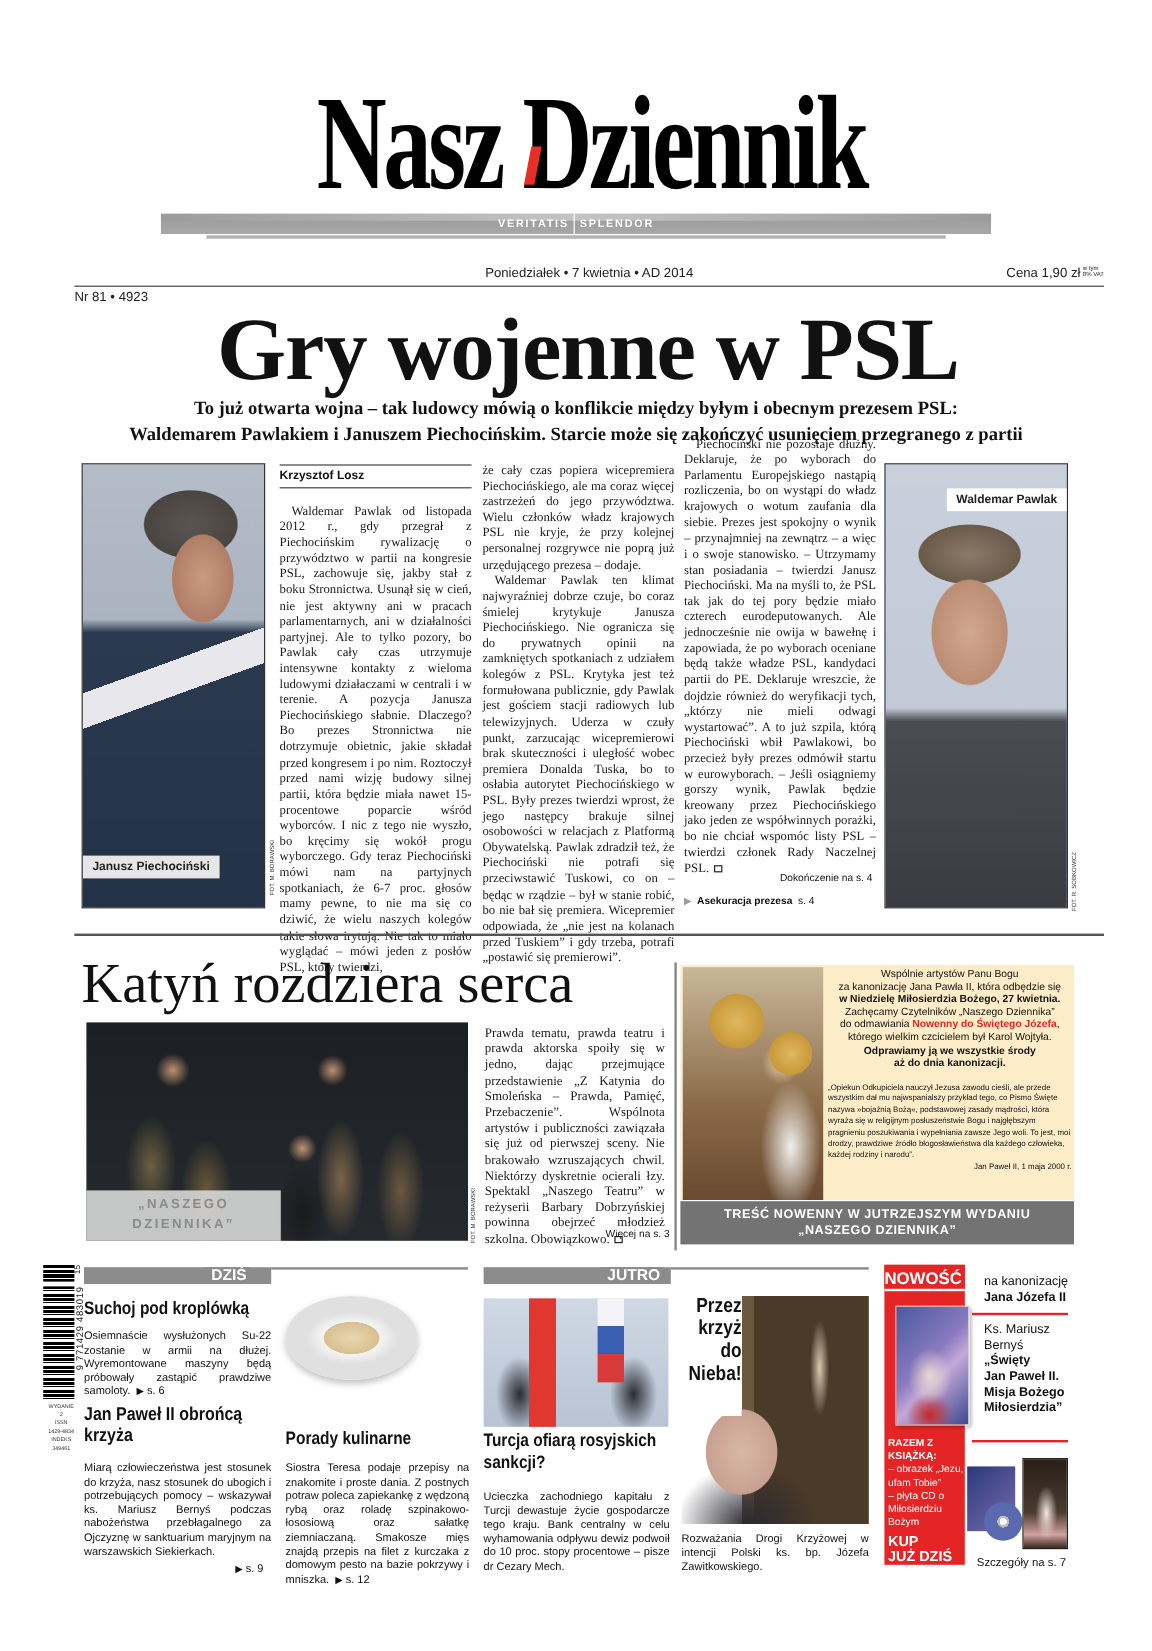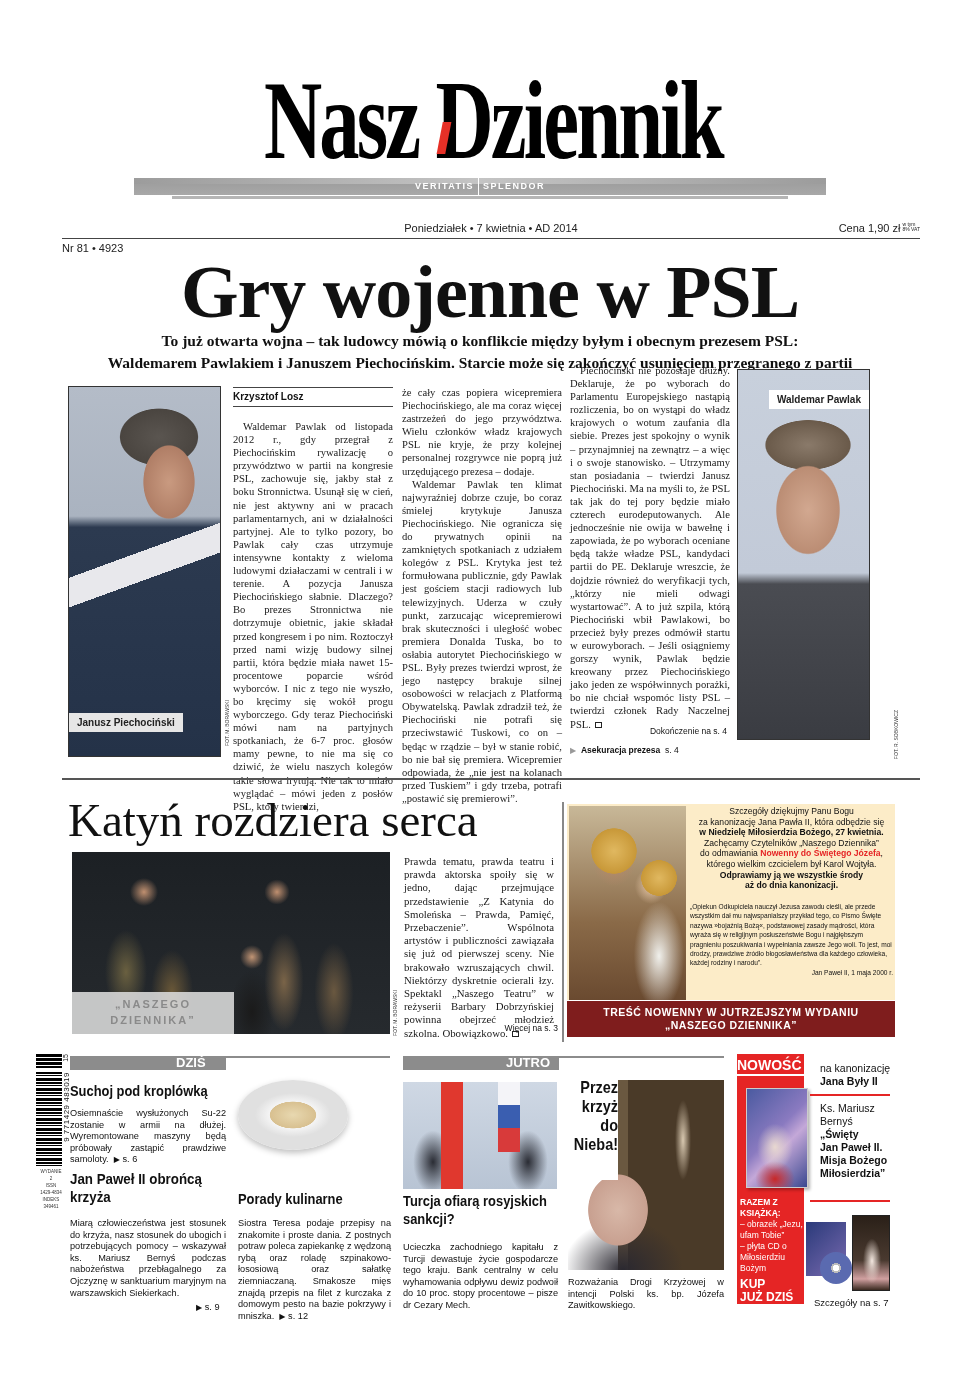--- a/index.html
+++ b/index.html
@@ -27,21 +27,21 @@
   .headline { left: 0; width: 960px; top: 252px; text-align: center; font-family: "Liberation Serif", serif; font-weight: bold; font-size: 74px; line-height: 80px; letter-spacing: -1px; padding-left: 20px; }
   .deck { left: 0; width: 960px; top: 330px; text-align: center; font-family: "Liberation Serif", serif; font-weight: bold; font-size: 15.5px; line-height: 22px; }
 
   
   .photo { overflow: hidden; border: 1px solid #333; }
   .photo-piecho { left: 68px; top: 386px; width: 153px; height: 371px; background:
       radial-gradient(ellipse 42px 60px at 100px 95px, #c99a80 0%, #b07e66 60%, transparent 62%),
       radial-gradient(ellipse 55px 40px at 90px 50px, #5a5550 0%, #4a4540 70%, transparent 72%),
       linear-gradient(160deg, transparent 0 45%, #e8e8ec 45% 52%, transparent 52%),
       linear-gradient(to bottom, #b4bcc8 0%, #aab3c0 35%, #2c3a50 38%, #243248 100%); }
-  .photo-pawlak { left: 737px; top: 369px; width: 133px; height: 371px; background:
+  .photo-pawlak { left: 737px; top: 386px; width: 153px; height: 371px; background:
       radial-gradient(ellipse 52px 72px at 70px 140px, #d2a890 0%, #bb8d74 60%, transparent 62%),
       radial-gradient(ellipse 60px 35px at 70px 75px, #8a7a6a 0%, #6a5a4a 70%, transparent 72%),
       linear-gradient(to bottom, #c8d0dc 0%, #c2cad8 55%, #4a4c52 58%, #3a3c42 100%); }
   .caption-box { background: #e6e6e6; font-family: "Liberation Sans", sans-serif; font-size: 10px; font-weight: bold; padding: 4px 8px; color: #222; }
   .photo-credit { font-family: "Liberation Sans", sans-serif; font-size: 5px; color: #333; writing-mode: vertical-rl; transform: rotate(180deg); }
 
   
   .col { font-family: "Liberation Serif", serif; font-size: 10.6px; line-height: 13.1px; text-align: justify; hyphens: auto; color: #1a1a1a; }
   .byline { left: 233px; top: 387px; width: 160px; border-top: 1px solid #444; border-bottom: 1px solid #444; padding: 3px 0 4px; font-family: "Liberation Sans", sans-serif; font-size: 10px; font-weight: bold; }
   .more { font-family: "Liberation Sans", sans-serif; font-size: 8.5px; text-align: right; }
@@ -73,21 +73,21 @@
       radial-gradient(circle 22px at 90px 72px, #e0b860 0%, #c89838 80%, transparent 82%),
       radial-gradient(ellipse 24px 28px at 45px 55px, #b88868 0%, transparent 90%),
       radial-gradient(ellipse 18px 20px at 82px 80px, #e8c8a8 0%, transparent 90%),
       radial-gradient(ellipse 28px 60px at 90px 150px, #f0f0ec 0%, transparent 90%),
       linear-gradient(to bottom, #c8b898 0%, #8a6a48 60%, #6a4a30 100%); }
   .novena-text { left: 690px; top: 806px; width: 203px; text-align: center; font-family: "Liberation Sans", sans-serif; font-size: 8.6px; line-height: 10.6px; color: #111; }
   .novena-text .red { color: #e52525; font-weight: bold; }
   .novena-text .b { font-weight: bold; }
   .novena-quote { left: 690px; top: 902px; width: 203px; font-family: "Liberation Sans", sans-serif; font-size: 6.6px; line-height: 9.4px; color: #111; }
   .novena-quote .sig { text-align: right; display: block; }
-  .novena-banner { left: 567px; top: 1001px; width: 328px; height: 36px; background: #7f1d1d; color: #fff; text-align: center; font-family: "Liberation Sans", sans-serif; font-weight: bold; font-size: 10.5px; line-height: 13px; padding-top: 5px; letter-spacing: 0.5px; }
+  .novena-banner { left: 567px; top: 1001px; width: 328px; height: 36px; background: #737373; color: #fff; text-align: center; font-family: "Liberation Sans", sans-serif; font-weight: bold; font-size: 10.5px; line-height: 13px; padding-top: 5px; letter-spacing: 0.5px; }
 
   
   .sec-bar { height: 14px; background: #8c8c8c; }
   .sec-line { height: 2px; background: #8c8c8c; }
   .sec-label { font-family: "Liberation Sans", sans-serif; font-weight: bold; font-size: 13px; color: #fff; line-height: 14px; background: #8c8c8c; padding: 0 3px 0 6px; }
   .sh { font-family: "Liberation Sans", sans-serif; font-weight: bold; font-size: 15px; line-height: 18px; color: #111; transform: scaleX(0.86); transform-origin: left; white-space: nowrap; }
   .st { font-family: "Liberation Sans", sans-serif; font-size: 9.2px; line-height: 11.6px; text-align: justify; color: #111; }
   .arrow { font-size: 8px; }
 
   .barcode { left: 36px; top: 1058px; width: 26px; height: 100px; background: repeating-linear-gradient(to bottom, #000 0 2px, #fff 2px 3px, #000 3px 4px, #fff 4px 6px, #000 6px 9px, #fff 9px 10px); }
@@ -186,21 +186,21 @@
 <div class="abs photo-credit" style="left:392px; top:990px;">FOT. M. BORAWSKI</div>
 <div class="abs col" style="left:404px; top:855px; width:150px; font-size:10.8px; line-height:13.2px;">
   <span>Prawda tematu, prawda teatru i prawda aktorska spoiły się w jedno, dając przejmujące przedstawienie „Z Katynia do Smoleńska – Prawda, Pamięć, Przebaczenie”. Wspólnota artystów i publiczności zawiązała się już od pierwszej sceny. Nie brakowało wzruszających chwil. Niektórzy dyskretnie ocierali łzy. Spektakl „Naszego Teatru” w reżyserii Barbary Dobrzyńskiej powinna obejrzeć młodzież szkolna. Obowiązkowo.</span><span class="end-box"></span>
 </div>
 <div class="abs more" style="left:404px; top:1023px; width:154px;">Więcej na s. 3</div>
 
 <div class="abs novena-border"></div>
 <div class="abs novena"></div>
 <div class="abs novena-img"></div>
 <div class="abs novena-text">
-  <div>Szczegóły dziękujmy Panu Bogu</div>
+  <div>Wspólnie artystów Panu Bogu</div>
   <div>za kanonizację Jana Pawła II, która odbędzie się</div>
   <div class="b">w Niedzielę Miłosierdzia Bożego, 27 kwietnia.</div>
   <div>Zachęcamy Czytelników „Naszego Dziennika”</div>
   <div><span>do odmawiania </span><span class="red">Nowenny do Świętego Józefa</span><span>,</span></div>
   <div>którego wielkim czcicielem był Karol Wojtyła.</div>
   <div class="b">Odprawiamy ją we wszystkie środy</div>
   <div class="b">aż do dnia kanonizacji.</div>
 </div>
 <div class="abs novena-quote">
   <span>„Opiekun Odkupiciela nauczył Jezusa zawodu cieśli, ale przede wszystkim dał mu najwspanialszy przykład tego, co Pismo Święte nazywa »bojaźnią Bożą«, podstawowej zasady mądrości, która wyraża się w religijnym posłuszeństwie Bogu i najgłębszym pragnieniu poszukiwania i wypełniania zawsze Jego woli. To jest, moi drodzy, prawdziwe źródło błogosławieństwa dla każdego człowieka, każdej rodziny i narodu”.</span>
@@ -274,21 +274,21 @@
   <div>– obrazek „Jezu, ufam Tobie”</div>
   <div>– płyta CD o Miłosierdziu Bożym</div>
 </div>
 <div class="abs kup">
   <div>KUP</div>
   <div>JUŻ DZIŚ</div>
 </div>
 
 <div class="abs book-r" style="left:820px; top:1062px;">
   <div>na kanonizację</div>
-  <b>Jana Były II</b>
+  <b>Jana Józefa II</b>
 </div>
 <div class="abs redline" style="left:810px; top:1094px; width:80px;"></div>
 <div class="abs book-r" style="left:820px; top:1102px;">
   <div>Ks. Mariusz</div>
   <div>Bernyś</div>
   <b><div>„Święty</div>
   <div>Jan Paweł II.</div>
   <div>Misja Bożego</div>
   <div>Miłosierdzia”</div></b>
 </div>

